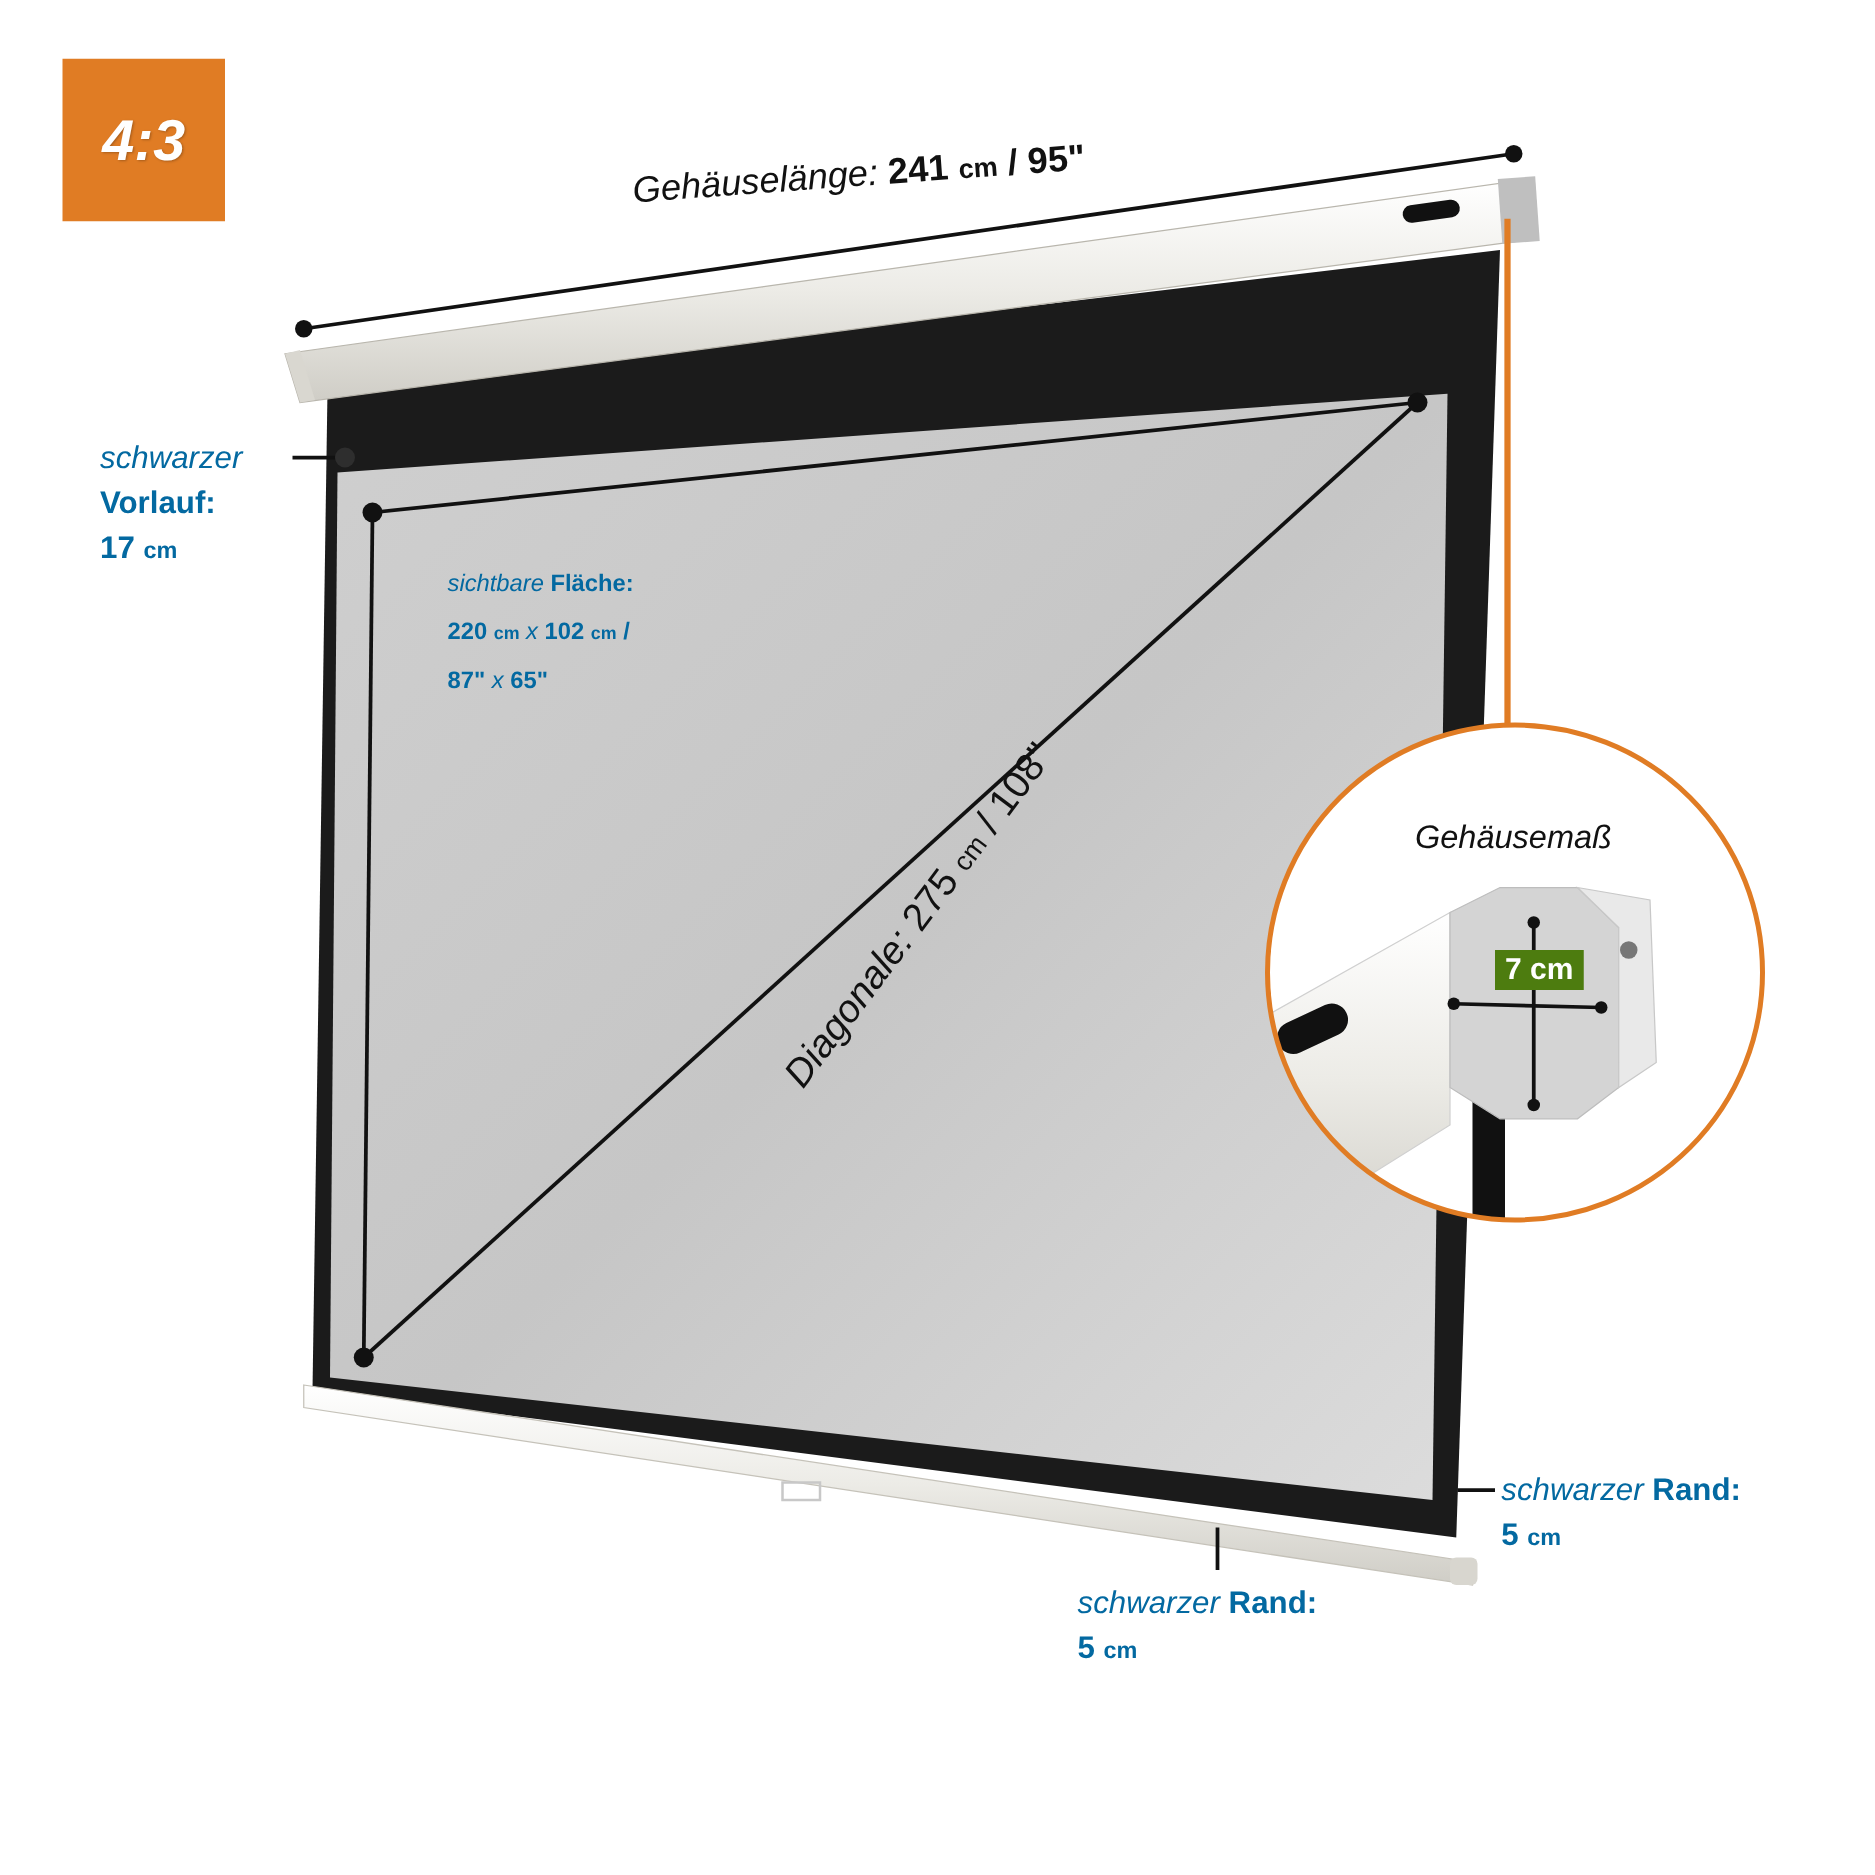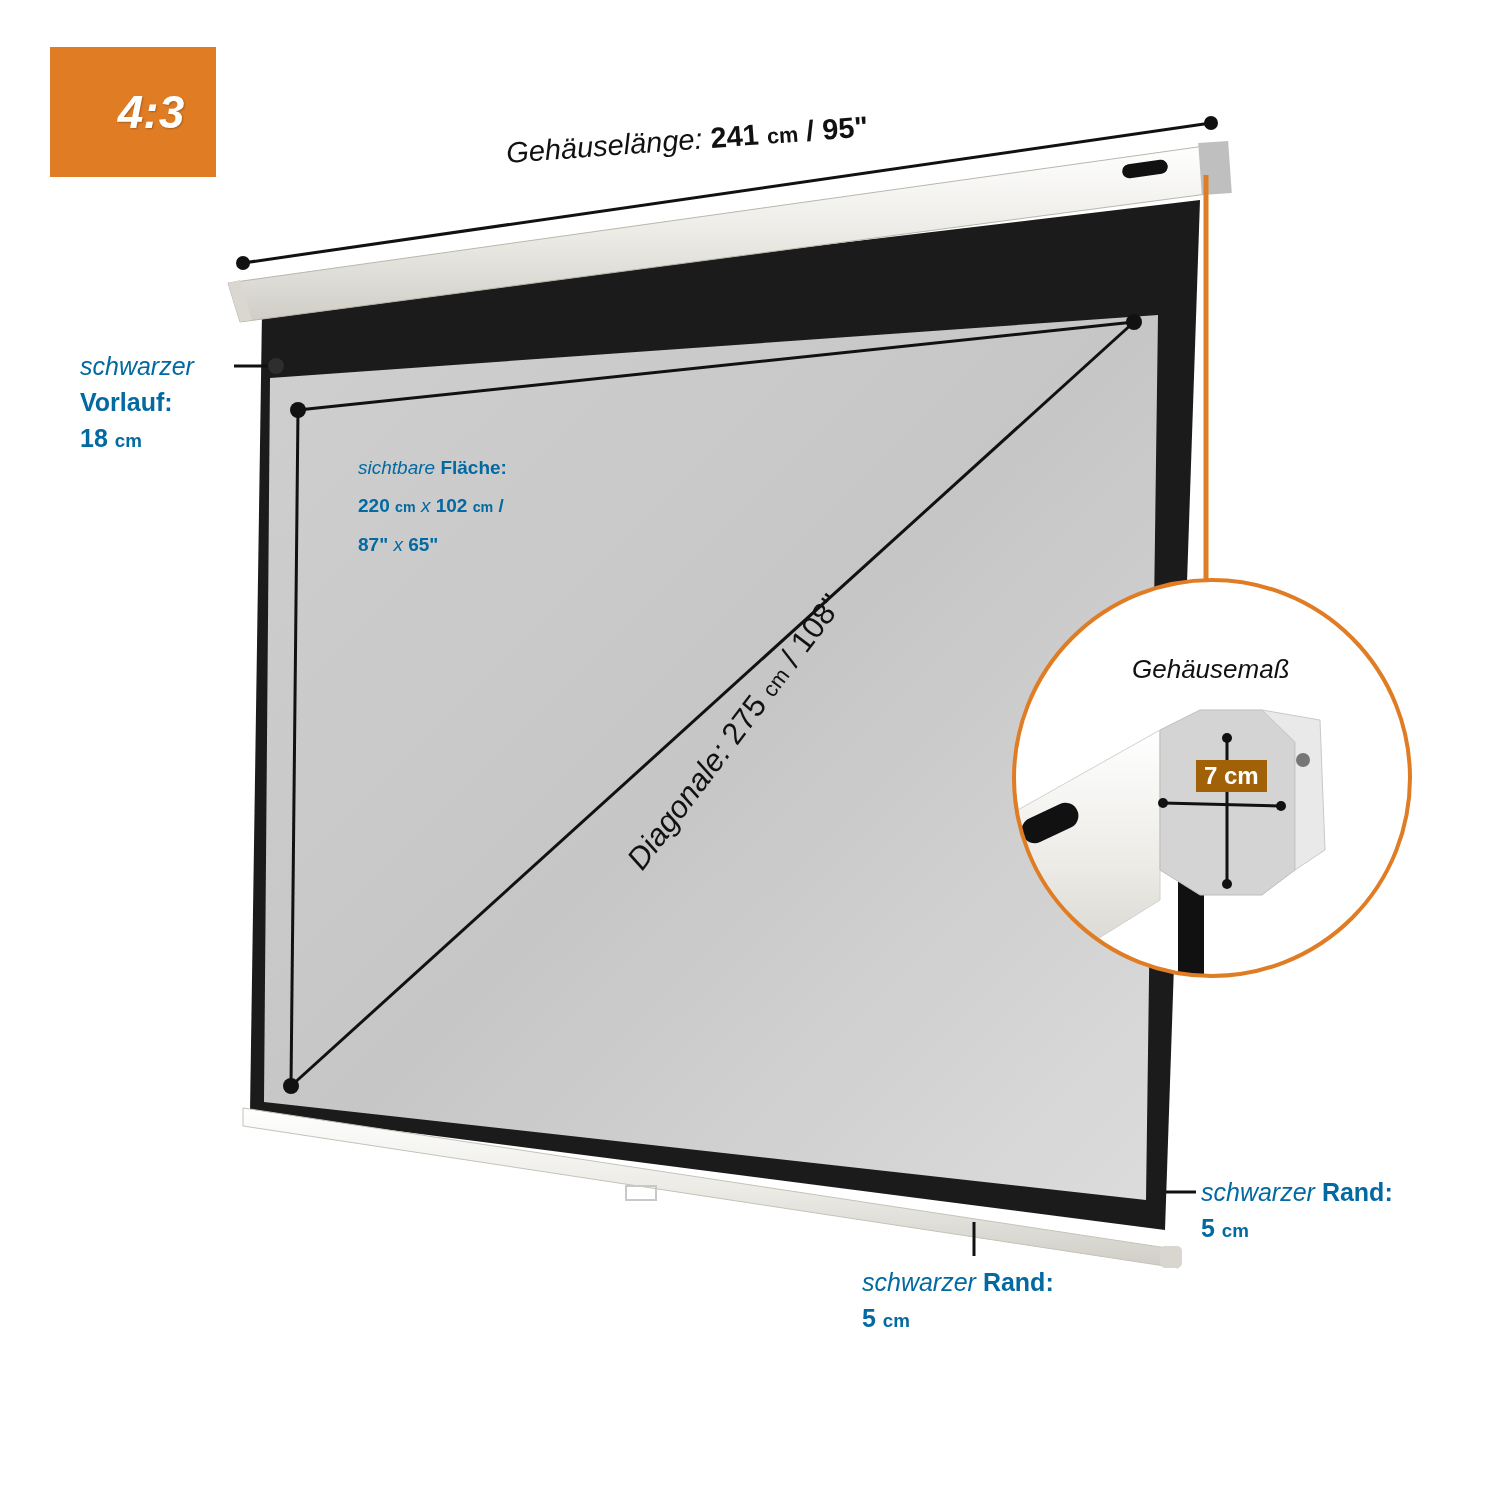--- a/index.html
+++ b/index.html
@@ -1,33 +1,33 @@
 <!DOCTYPE html>
 <html><head>
   <meta charset="utf-8">
   <style>
     html, body { margin: 0; padding: 0; background: #ffffff; }
     body { width: 1500px; height: 1500px; position: relative; overflow: hidden;
            font-family: "Liberation Sans", "DejaVu Sans", sans-serif; color: #111; }
     .abs { position: absolute; }
     .badge { left: 50px; top: 47px; width: 130px; height: 130px; background: #e07c24;
-             display: flex; align-items: center; justify-content: center; padding-left: 36px; }
+             display: flex; align-items: center; justify-content: center; }
     .badge span { color: #fff; font-style: italic; font-size: 46px; font-weight: bold;
                   text-shadow: 1px 1px 2px rgba(0,0,0,0.25); }
     svg.stage { position: absolute; left: 0; top: 0; }
     .it { font-style: italic; font-weight: normal; }
     .b { font-weight: bold; }
     .small { font-size: 0.75em; font-weight: bold; }
     .label { font-size: 25px; line-height: 36px; color: #0369a1; }
     .rot-top { left: 505px; top: 137px; transform-origin: 0 0; transform: rotate(-4.2deg);
                font-size: 29px; white-space: nowrap; }
     .rot-diag { left: 620px; top: 855px; transform-origin: 0 0; transform: rotate(-53deg);
                 font-size: 31px; white-space: nowrap; }
     .circle-title { left: 1132px; top: 654px; font-size: 26px; font-style: italic; }
-    .seven { left: 1196px; top: 760px; background: #a16207; color: #fff; font-size: 24px;
+    .seven { left: 1196px; top: 760px; background: #4d7c0f; color: #fff; font-size: 24px;
              font-weight: bold; padding: 2px 8px; }
   </style>
 </head>
 <body>
 
 <svg class="stage" width="1500" height="1500" viewBox="0 0 1500 1500">
   <defs>
     <linearGradient id="surf" x1="0" y1="0" x2="1" y2="1">
       <stop offset="0" stop-color="#cfcfcf"></stop>
       <stop offset="0.5" stop-color="#c6c6c6"></stop>
@@ -102,21 +102,21 @@
   <span class="it">Gehäuselänge:</span>
   <span class="b">241</span>
   <span class="small">cm</span>
   <span class="b">/</span>
   <span class="b">95"</span>
 </div>
 
 <div class="abs label" style="left:80px; top:348px;">
   <div class="it">schwarzer</div>
   <div class="b">Vorlauf:</div>
-  <div><span class="b">18</span> <span class="small">cm</span></div>
+  <div><span class="b">17</span> <span class="small">cm</span></div>
 </div>
 
 <div class="abs label" style="left:358px; top:449px; font-size:19px; line-height:38px;">
   <div><span class="it">sichtbare</span> <span class="b">Fläche:</span></div>
   <div>
     <span class="b">220</span>
     <span class="small">cm</span>
     <span class="it">x</span>
     <span class="b">102</span>
     <span class="small">cm</span>

